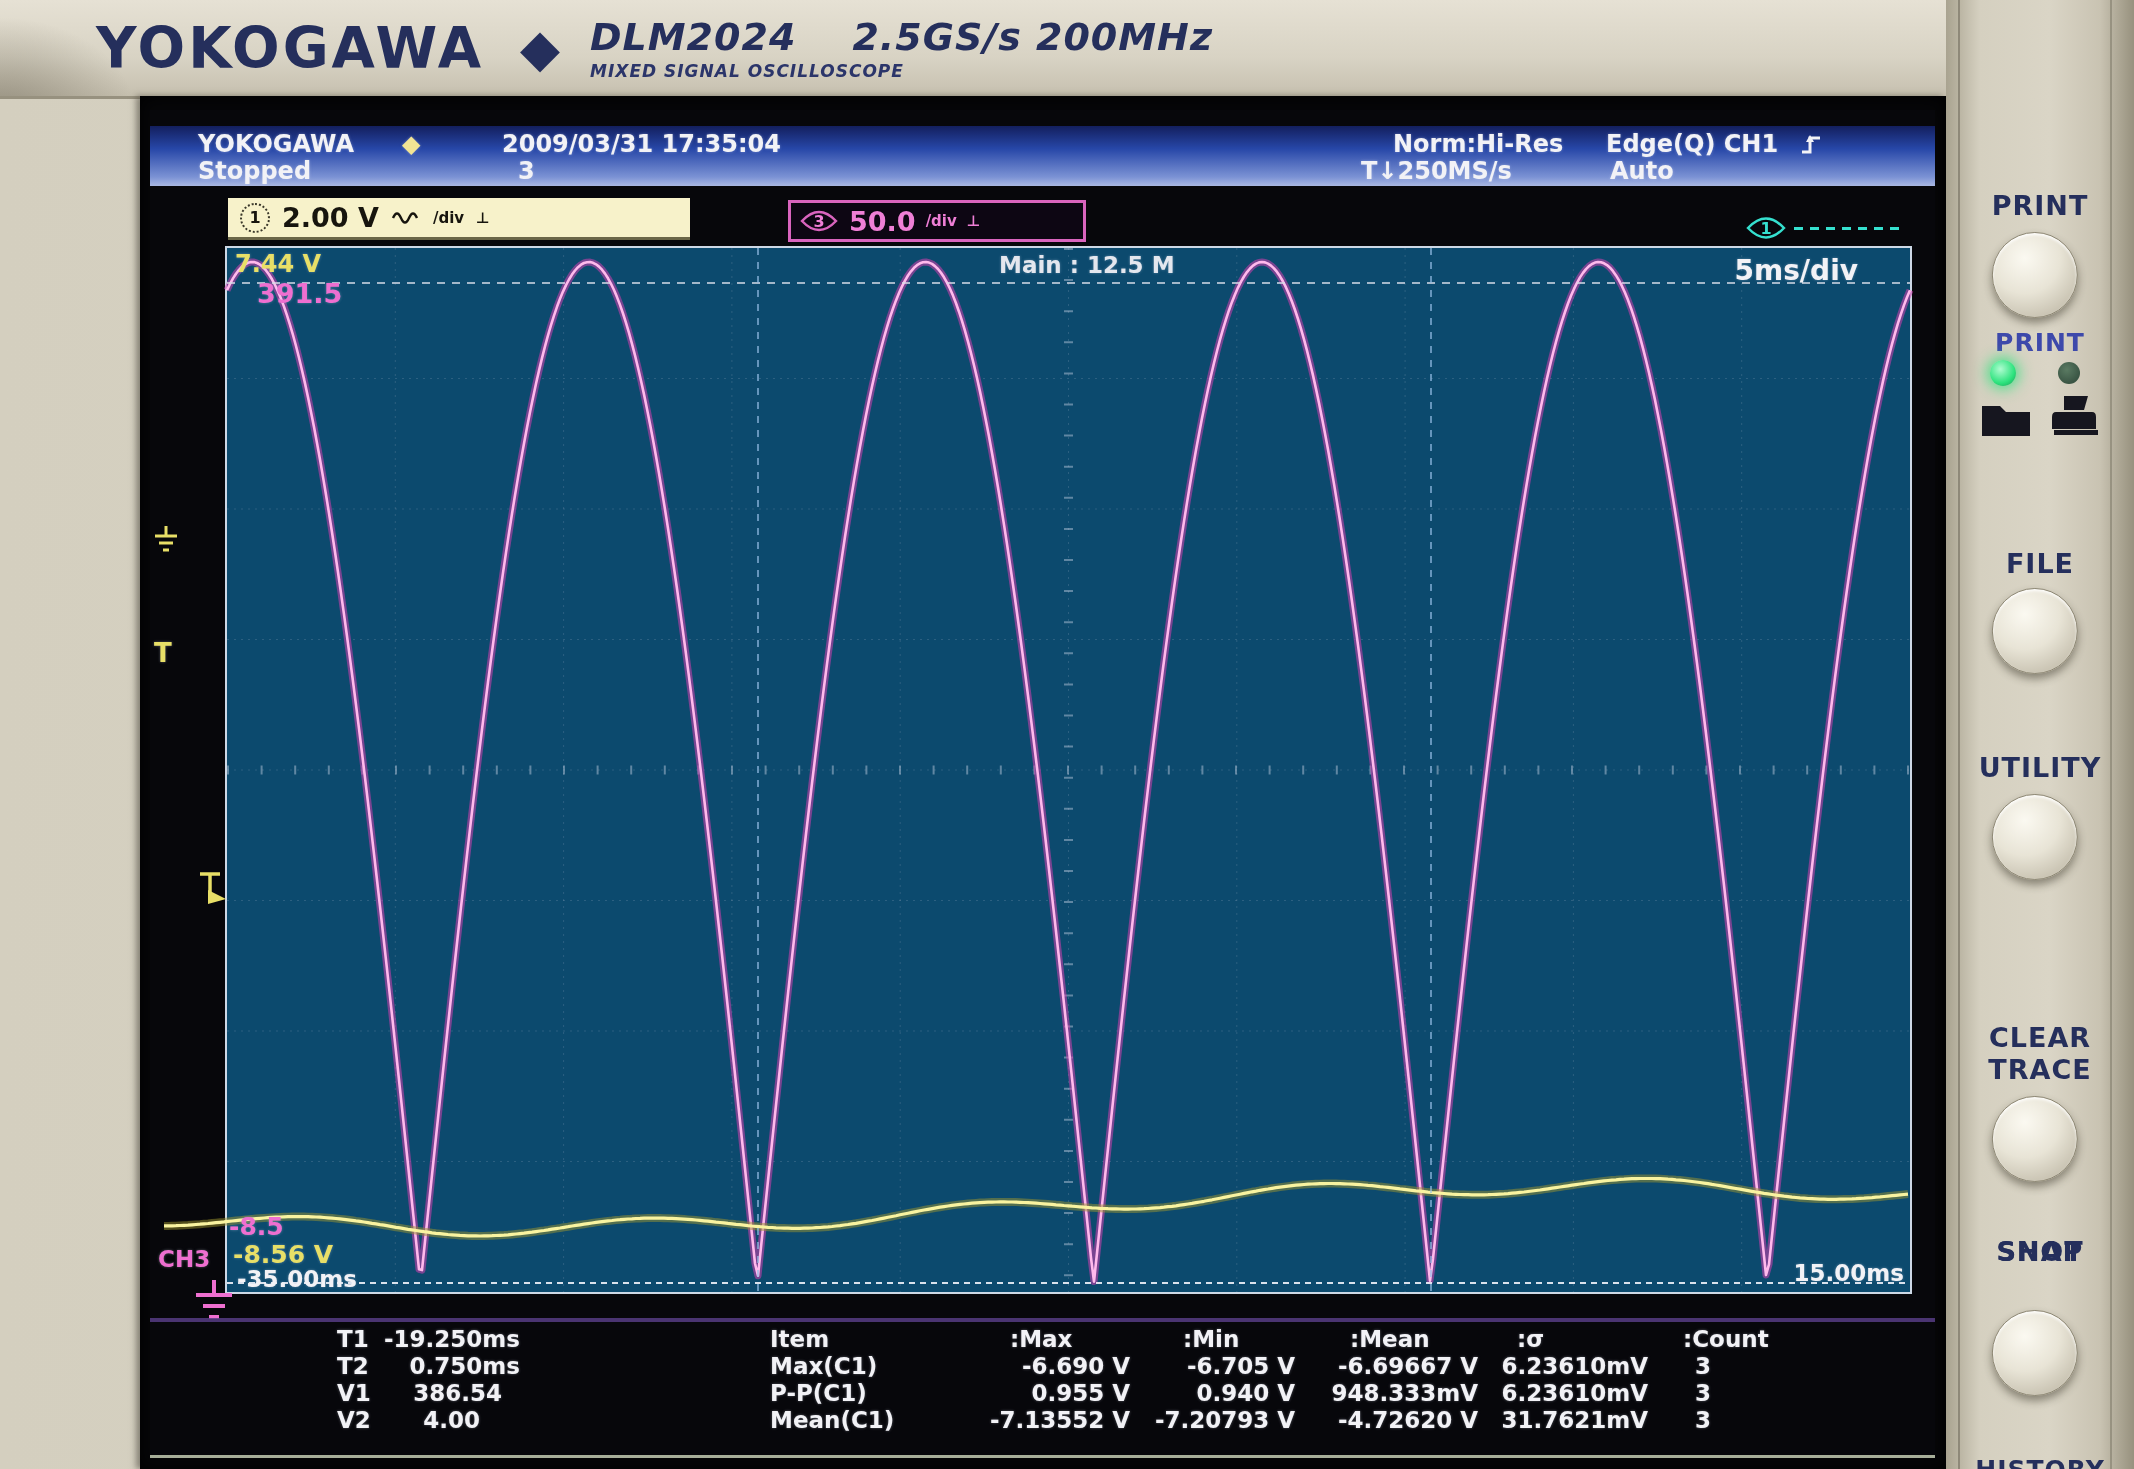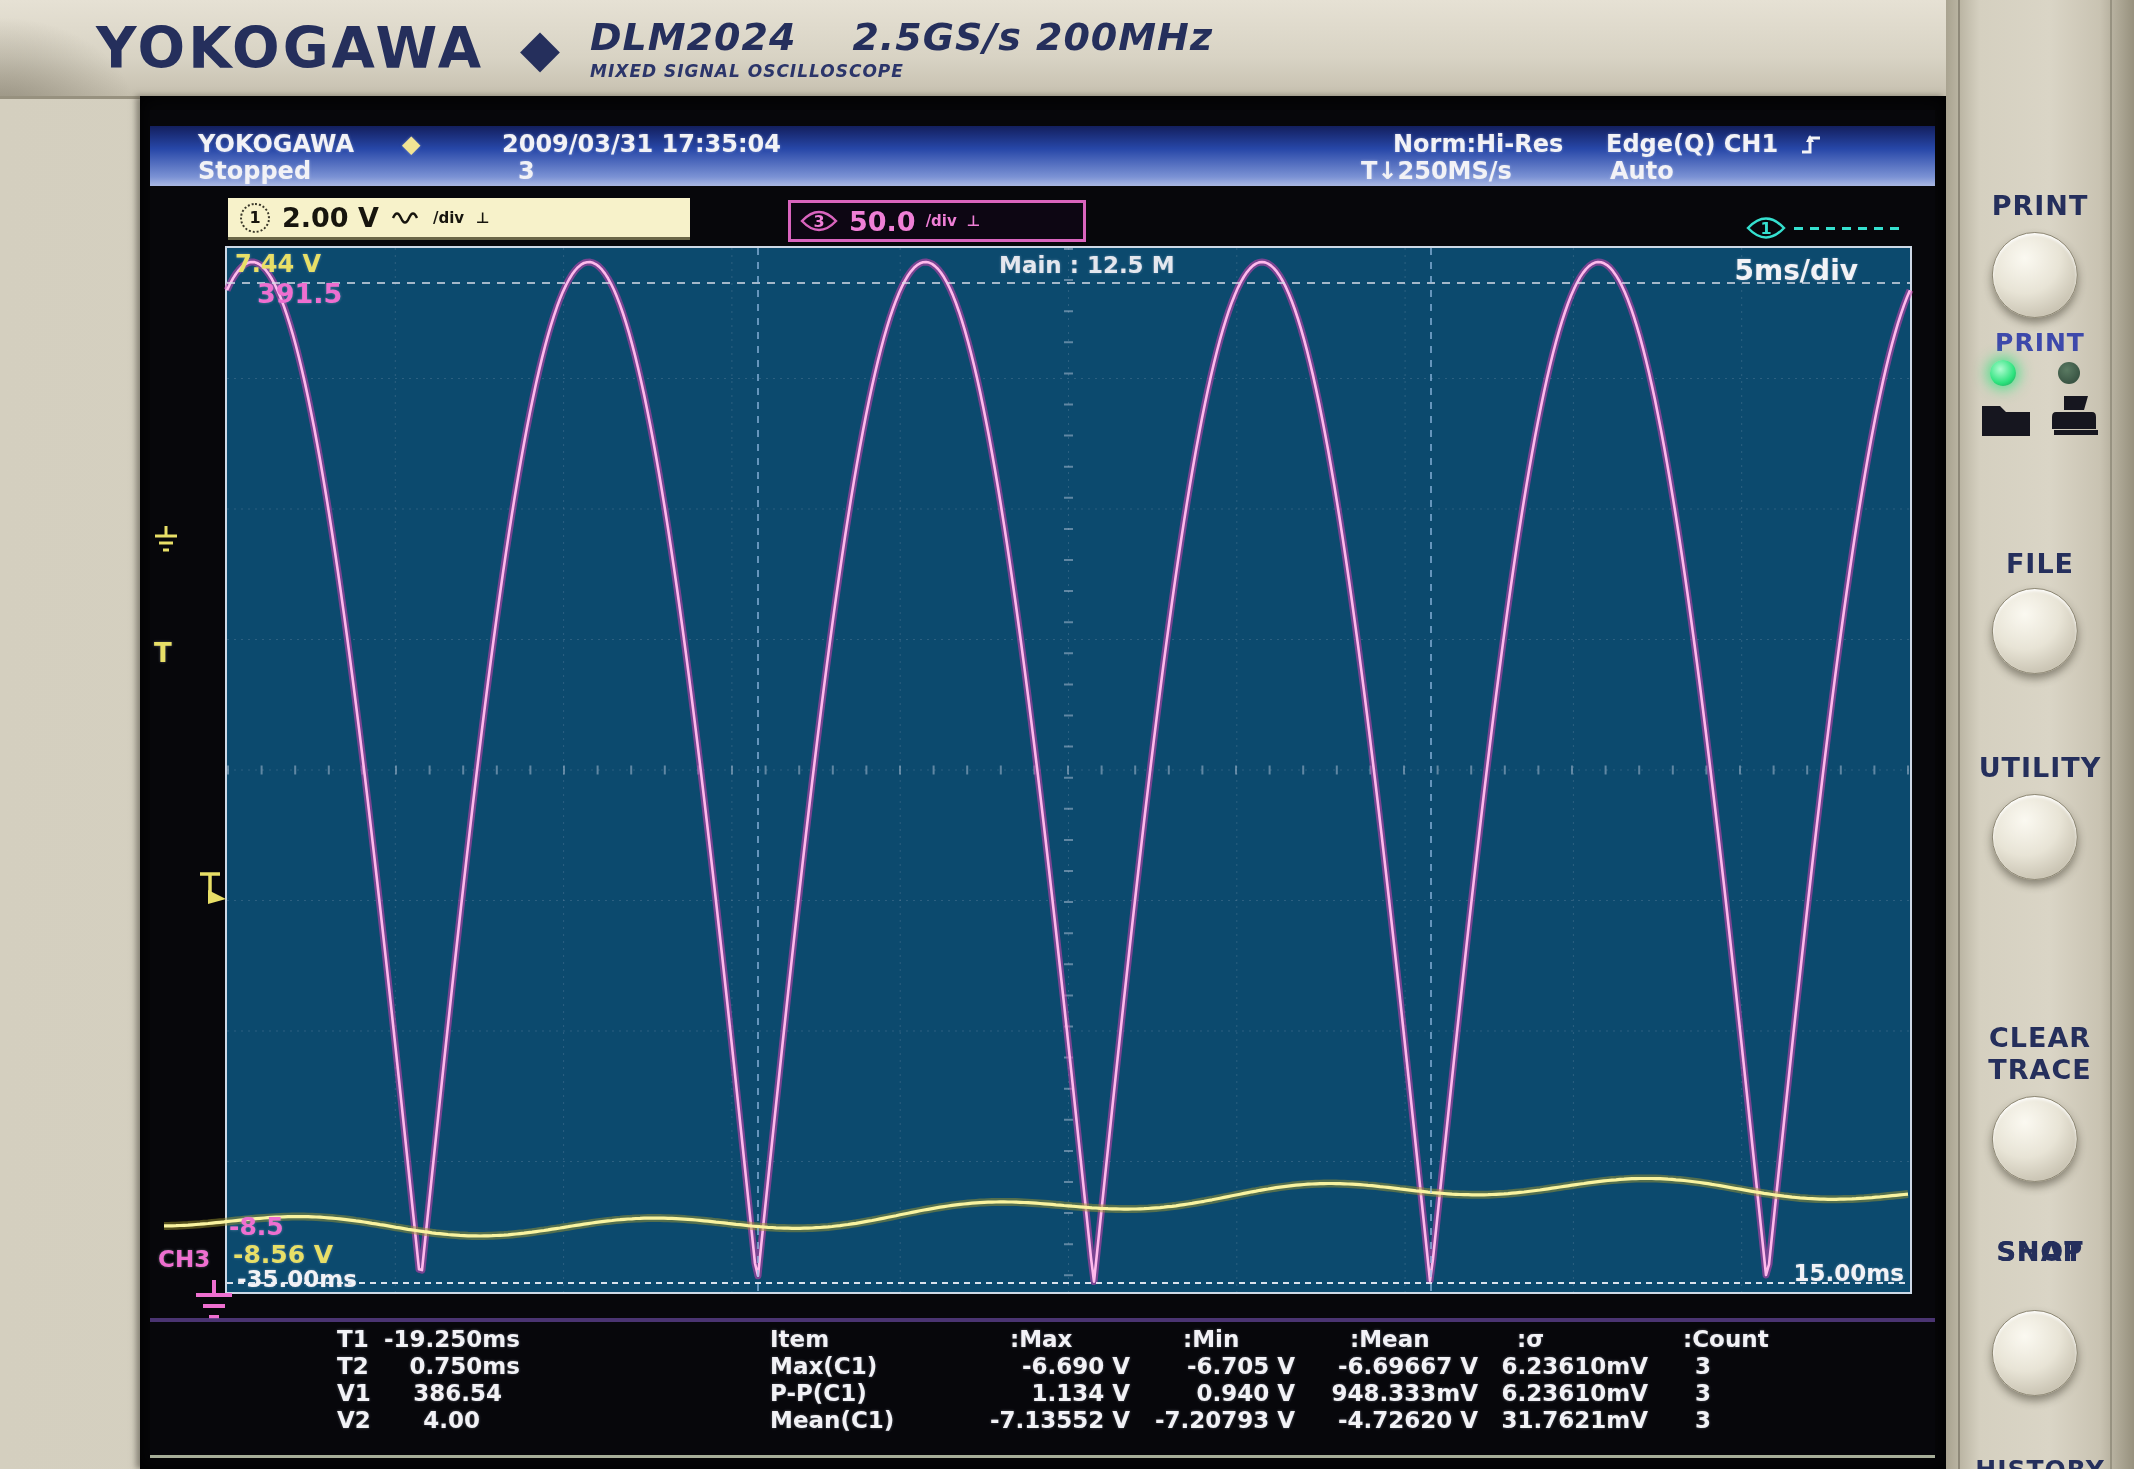--- a/index.html
+++ b/index.html
@@ -251,21 +251,21 @@
         <div class="mrow" style="left:0;top:1243px;">
           <span class="scr-txt" style="left:620px;">Max(C1)</span>
           <span class="scr-txt num" style="left:790px;width:190px;">-6.690 V</span>
           <span class="scr-txt num" style="left:955px;width:190px;">-6.705 V</span>
           <span class="scr-txt num" style="left:1128px;width:200px;">-6.69667 V</span>
           <span class="scr-txt num" style="left:1298px;width:200px;">6.23610mV</span>
           <span class="scr-txt" style="left:1545px;">3</span>
         </div>
         <div class="mrow" style="left:0;top:1270px;">
           <span class="scr-txt" style="left:620px;">P-P(C1)</span>
-          <span class="scr-txt num" style="left:790px;width:190px;">1.134 V</span>
+          <span class="scr-txt num" style="left:790px;width:190px;">0.955 V</span>
           <span class="scr-txt num" style="left:955px;width:190px;">0.940 V</span>
           <span class="scr-txt num" style="left:1128px;width:200px;">948.333mV</span>
           <span class="scr-txt num" style="left:1298px;width:200px;">6.23610mV</span>
           <span class="scr-txt" style="left:1545px;">3</span>
         </div>
         <div class="mrow" style="left:0;top:1297px;">
           <span class="scr-txt" style="left:620px;">Mean(C1)</span>
           <span class="scr-txt num" style="left:790px;width:190px;">-7.13552 V</span>
           <span class="scr-txt num" style="left:955px;width:190px;">-7.20793 V</span>
           <span class="scr-txt num" style="left:1128px;width:200px;">-4.72620 V</span>

